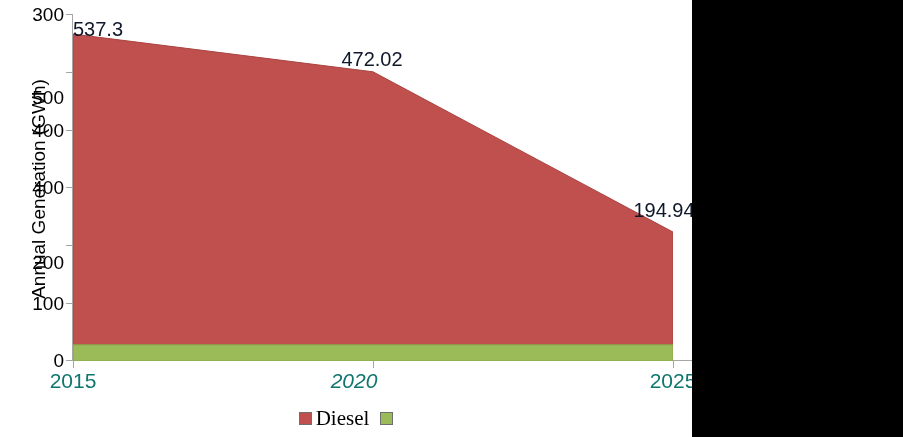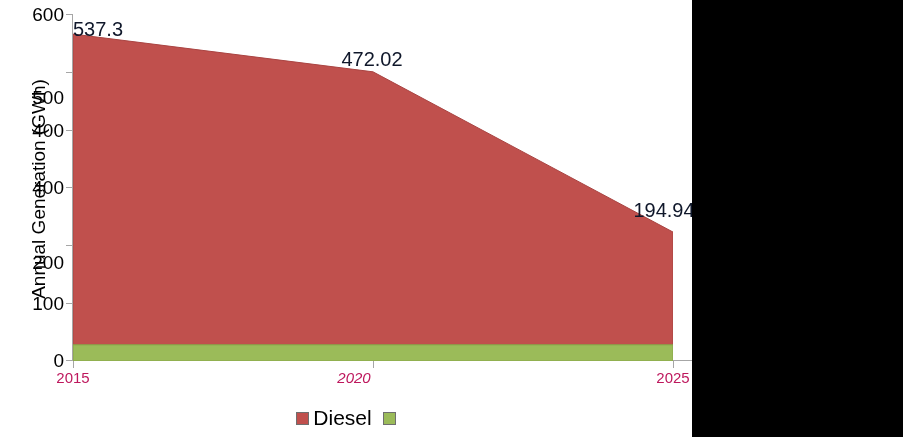--- a/index.html
+++ b/index.html
@@ -100,22 +100,22 @@
   }
   #plot-area svg {
     display: block;
     width: 600px;
     height: 347px;
   }
   
   .x-tick-label {
     position: absolute;
     top: 369px;
-    font-size: 15px;
-    color: #be185d;
+    font-size: 21px;
+    color: #0f766e;
     white-space: nowrap;
     transform: translateX(-50%);
   }
   
   .data-label {
     position: absolute;
     font-size: 20px;
     color: #0f172a;
     white-space: nowrap;
     transform: translateX(-50%);
@@ -123,20 +123,21 @@
   
   #legend {
     position: absolute;
     left: 0;
     top: 406px;
     width: 692px;
     display: flex;
     justify-content: center;
     align-items: center;
     gap: 11px;
+    font-family: Liberation Serif, serif;
   }
   .legend-item {
     display: flex;
     align-items: center;
     gap: 4px;
   }
   .legend-swatch {
     width: 13px;
     height: 13px;
     border: 1px solid #6f6f6f;
@@ -151,21 +152,21 @@
 </head>
 <body>
 
 <div id="screenshot">
 
   <div id="chart-canvas">
 
     <div id="y-axis-title">Annual Generation (GWh)</div>
 
     <div id="y-tick-labels">
-      <div class="y-tick-label" style="top:14px;">600</div>
+      <div class="y-tick-label" style="top:14px;">300</div>
       <div class="y-tick-label" style="top:72px;margin-top:25px;">500</div>
       <div class="y-tick-label" style="top:130px;">400</div>
       <div class="y-tick-label" style="top:187px;">400</div>
       <div class="y-tick-label" style="top:245px;margin-top:17px;">200</div>
       <div class="y-tick-label" style="top:303px;">100</div>
       <div class="y-tick-label" style="top:360px;">0</div>
     </div>
 
     <div id="y-axis-line"></div>
     <div id="x-axis-line"></div>

